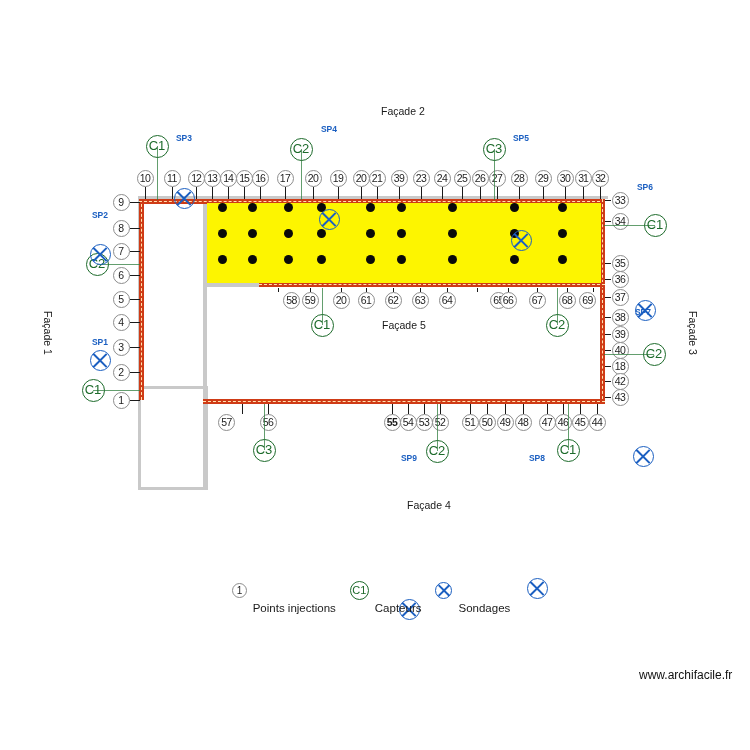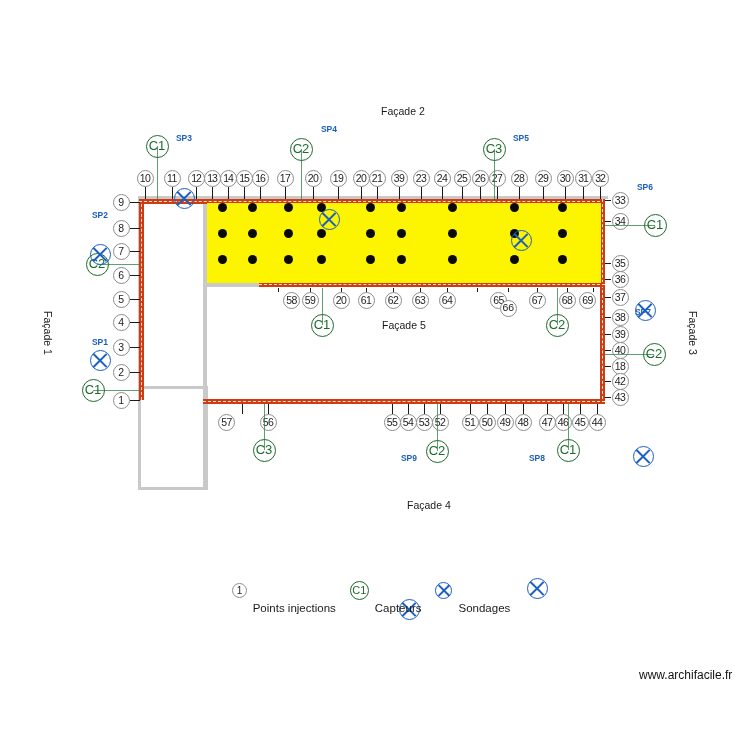--- a/index.html
+++ b/index.html
@@ -325,21 +325,21 @@
       <div class="abs pt" style="left: 478.5px; top: 413.5px;">50</div>
       <div class="abs leader" style="left: 487px; top: 404px; height: 10px;"></div>
       <div class="abs pt" style="left: 461.5px; top: 413.5px;">51</div>
       <div class="abs leader" style="left: 470px; top: 404px; height: 10px;"></div>
       <div class="abs pt" style="left: 431.5px; top: 413.5px;">52</div>
       <div class="abs leader" style="left: 440px; top: 404px; height: 10px;"></div>
       <div class="abs pt" style="left: 415.5px; top: 413.5px;">53</div>
       <div class="abs leader" style="left: 424px; top: 404px; height: 10px;"></div>
       <div class="abs pt" style="left: 399.5px; top: 413.5px;">54</div>
       <div class="abs leader" style="left: 408px; top: 404px; height: 10px;"></div>
-      <div class="abs pt" style="left: 383.5px; top: 413.5px;">55</div>
+      <div class="abs pt" style="left: 383.5px; top: 413.5px; font-weight: bold;">55</div>
       <div class="abs leader" style="left: 392px; top: 404px; height: 10px;"></div>
       <div class="abs pt" style="left: 259.5px; top: 413.5px;">56</div>
       <div class="abs leader" style="left: 268px; top: 404px; height: 10px;"></div>
       <div class="abs pt" style="left: 218px; top: 413.5px;">57</div>
       <div class="abs leader" style="left: 242px; top: 404px; height: 10px;"></div>
       <div class="abs pt" style="left: 283px; top: 291.5px;">58</div>
       <div class="abs leader" style="left: 278px; top: 288px; height: 4px;"></div>
       <div class="abs pt" style="left: 301.5px; top: 291.5px;">59</div>
       <div class="abs leader" style="left: 310px; top: 288px; height: 4px;"></div>
       <div class="abs pt" style="left: 332.5px; top: 291.5px;">20</div>
@@ -347,21 +347,21 @@
       <div class="abs pt" style="left: 357.5px; top: 291.5px;">61</div>
       <div class="abs leader" style="left: 366px; top: 288px; height: 4px;"></div>
       <div class="abs pt" style="left: 384.5px; top: 291.5px;">62</div>
       <div class="abs leader" style="left: 393px; top: 288px; height: 4px;"></div>
       <div class="abs pt" style="left: 411.5px; top: 291.5px;">63</div>
       <div class="abs leader" style="left: 420px; top: 288px; height: 4px;"></div>
       <div class="abs pt" style="left: 438.5px; top: 291.5px;">64</div>
       <div class="abs leader" style="left: 447px; top: 288px; height: 4px;"></div>
       <div class="abs pt" style="left: 490px; top: 291.5px;">65</div>
       <div class="abs leader" style="left: 477px; top: 288px; height: 4px;"></div>
-      <div class="abs pt" style="left: 499.5px; top: 300px; font-family: Liberation Mono, monospace;">66</div>
+      <div class="abs pt" style="left: 499.5px; top: 292px;">66</div>
       <div class="abs leader" style="left: 508px; top: 288px; height: 4px;"></div>
       <div class="abs pt" style="left: 528.5px; top: 291.5px;">67</div>
       <div class="abs leader" style="left: 537px; top: 288px; height: 4px;"></div>
       <div class="abs pt" style="left: 558.5px; top: 291.5px;">68</div>
       <div class="abs leader" style="left: 567px; top: 288px; height: 4px;"></div>
       <div class="abs pt" style="left: 579px; top: 291.5px;">69</div>
       <div class="abs leader" style="left: 593px; top: 288px; height: 4px;"></div>
     </div>
   <div id="sensors-layer">
       <div class="abs cap-stem h" style="top: 390px; left: 93px; width: 47px;"></div>

